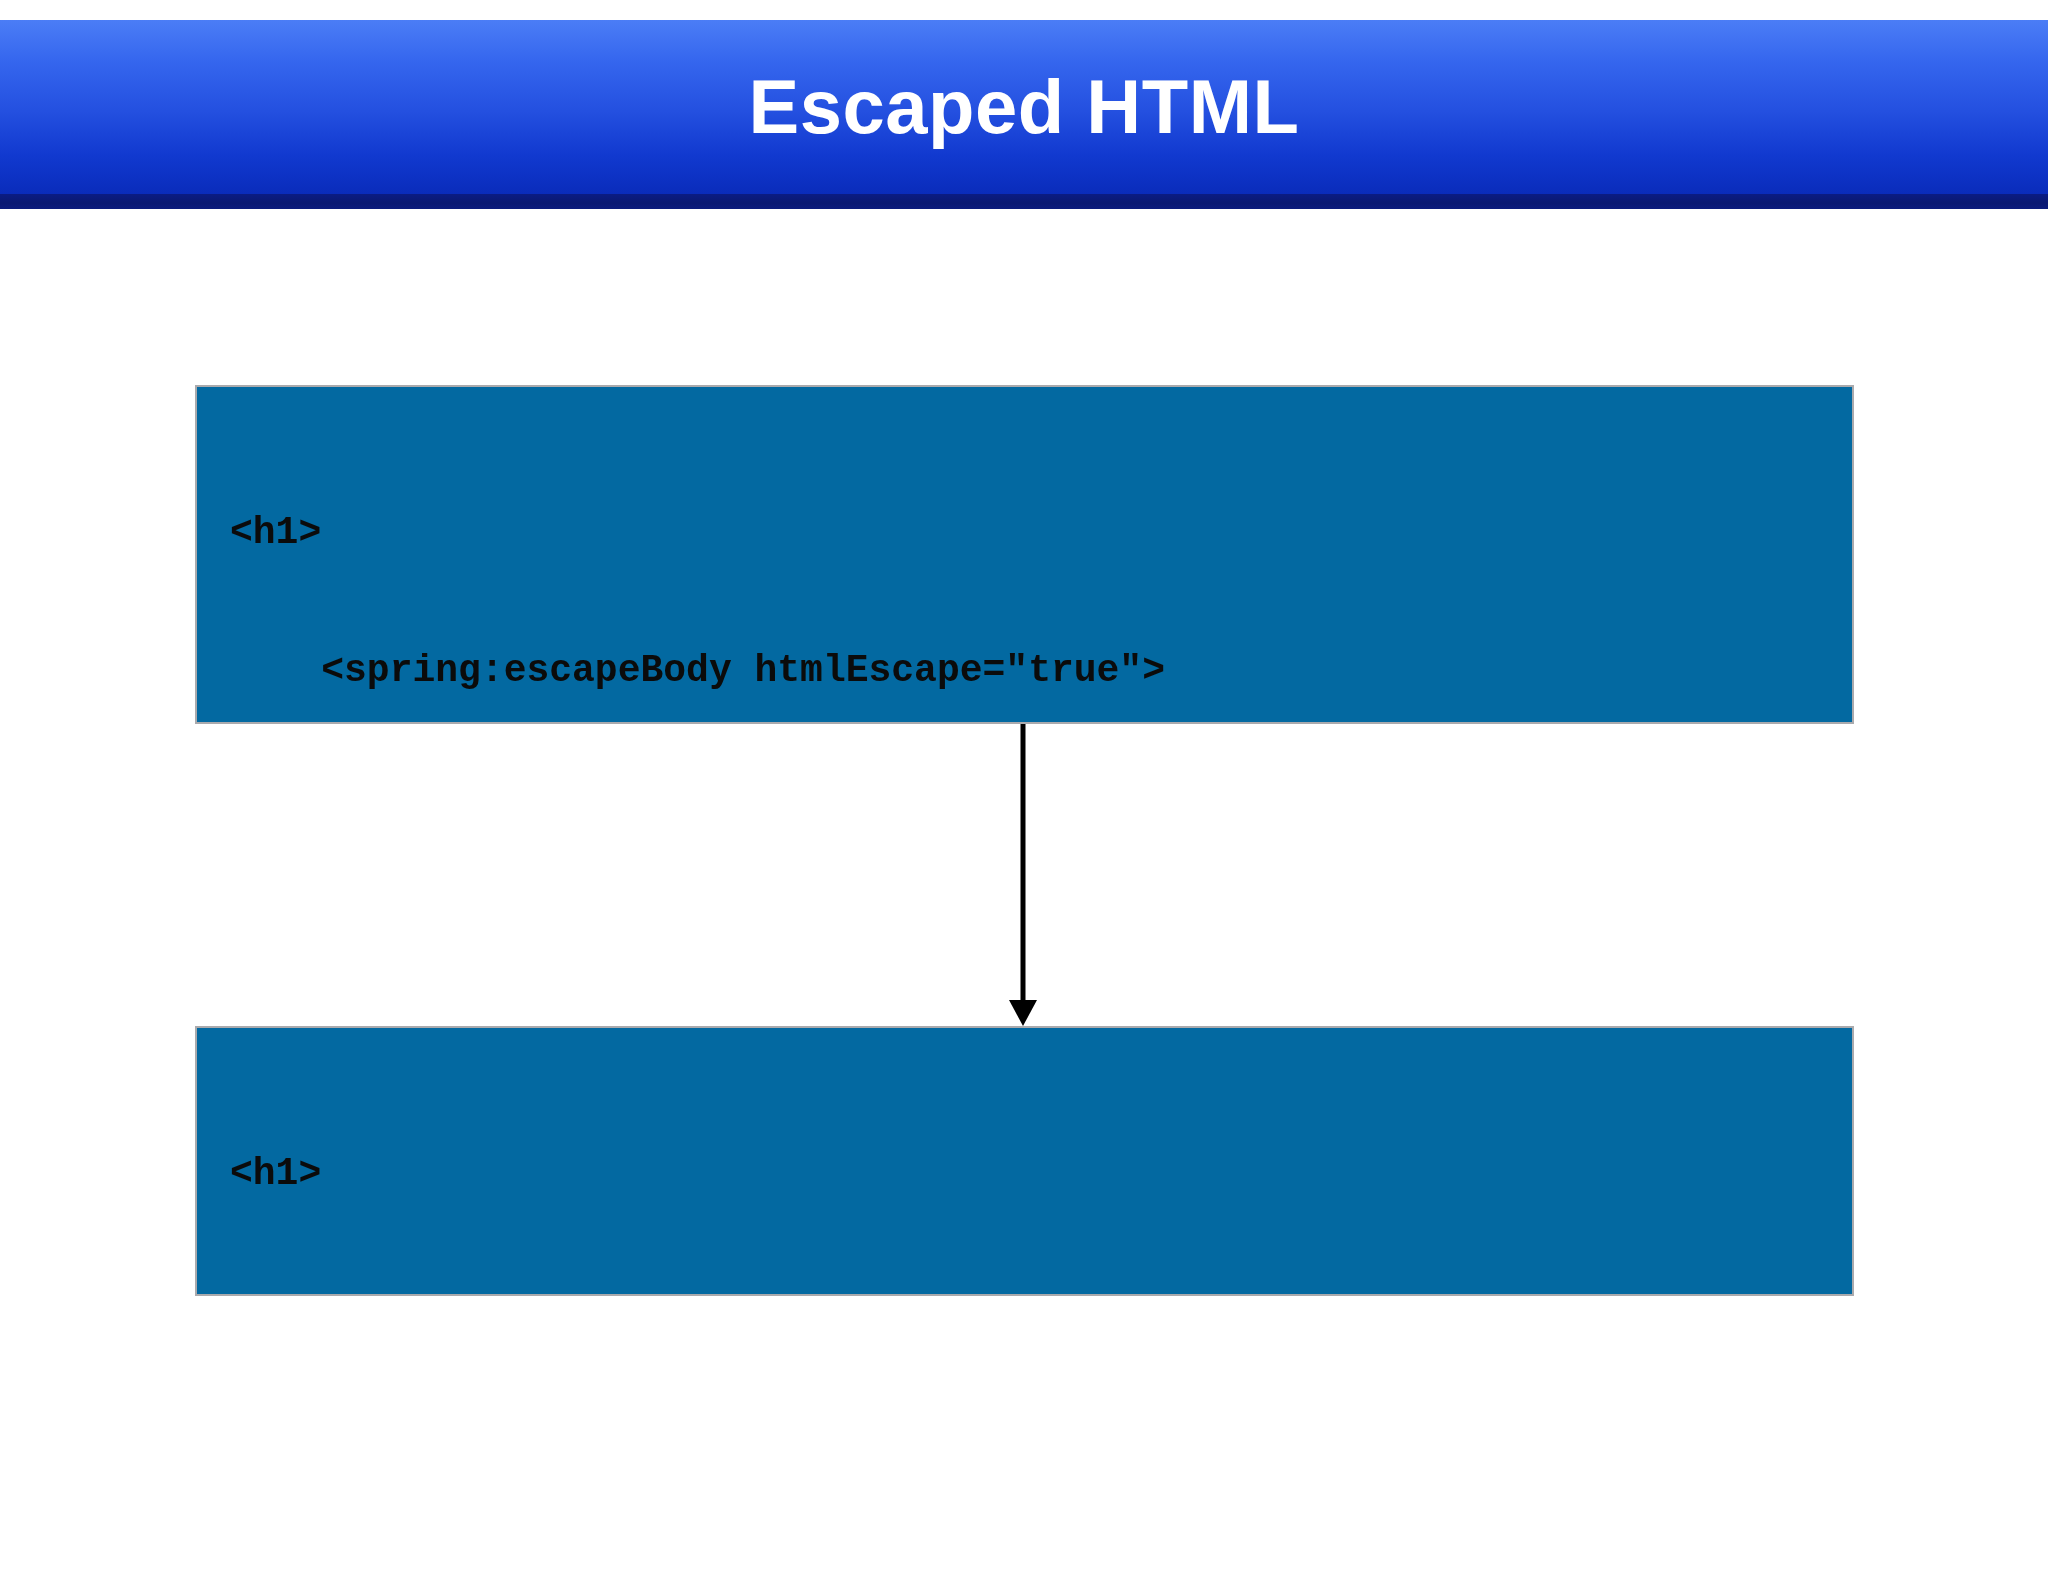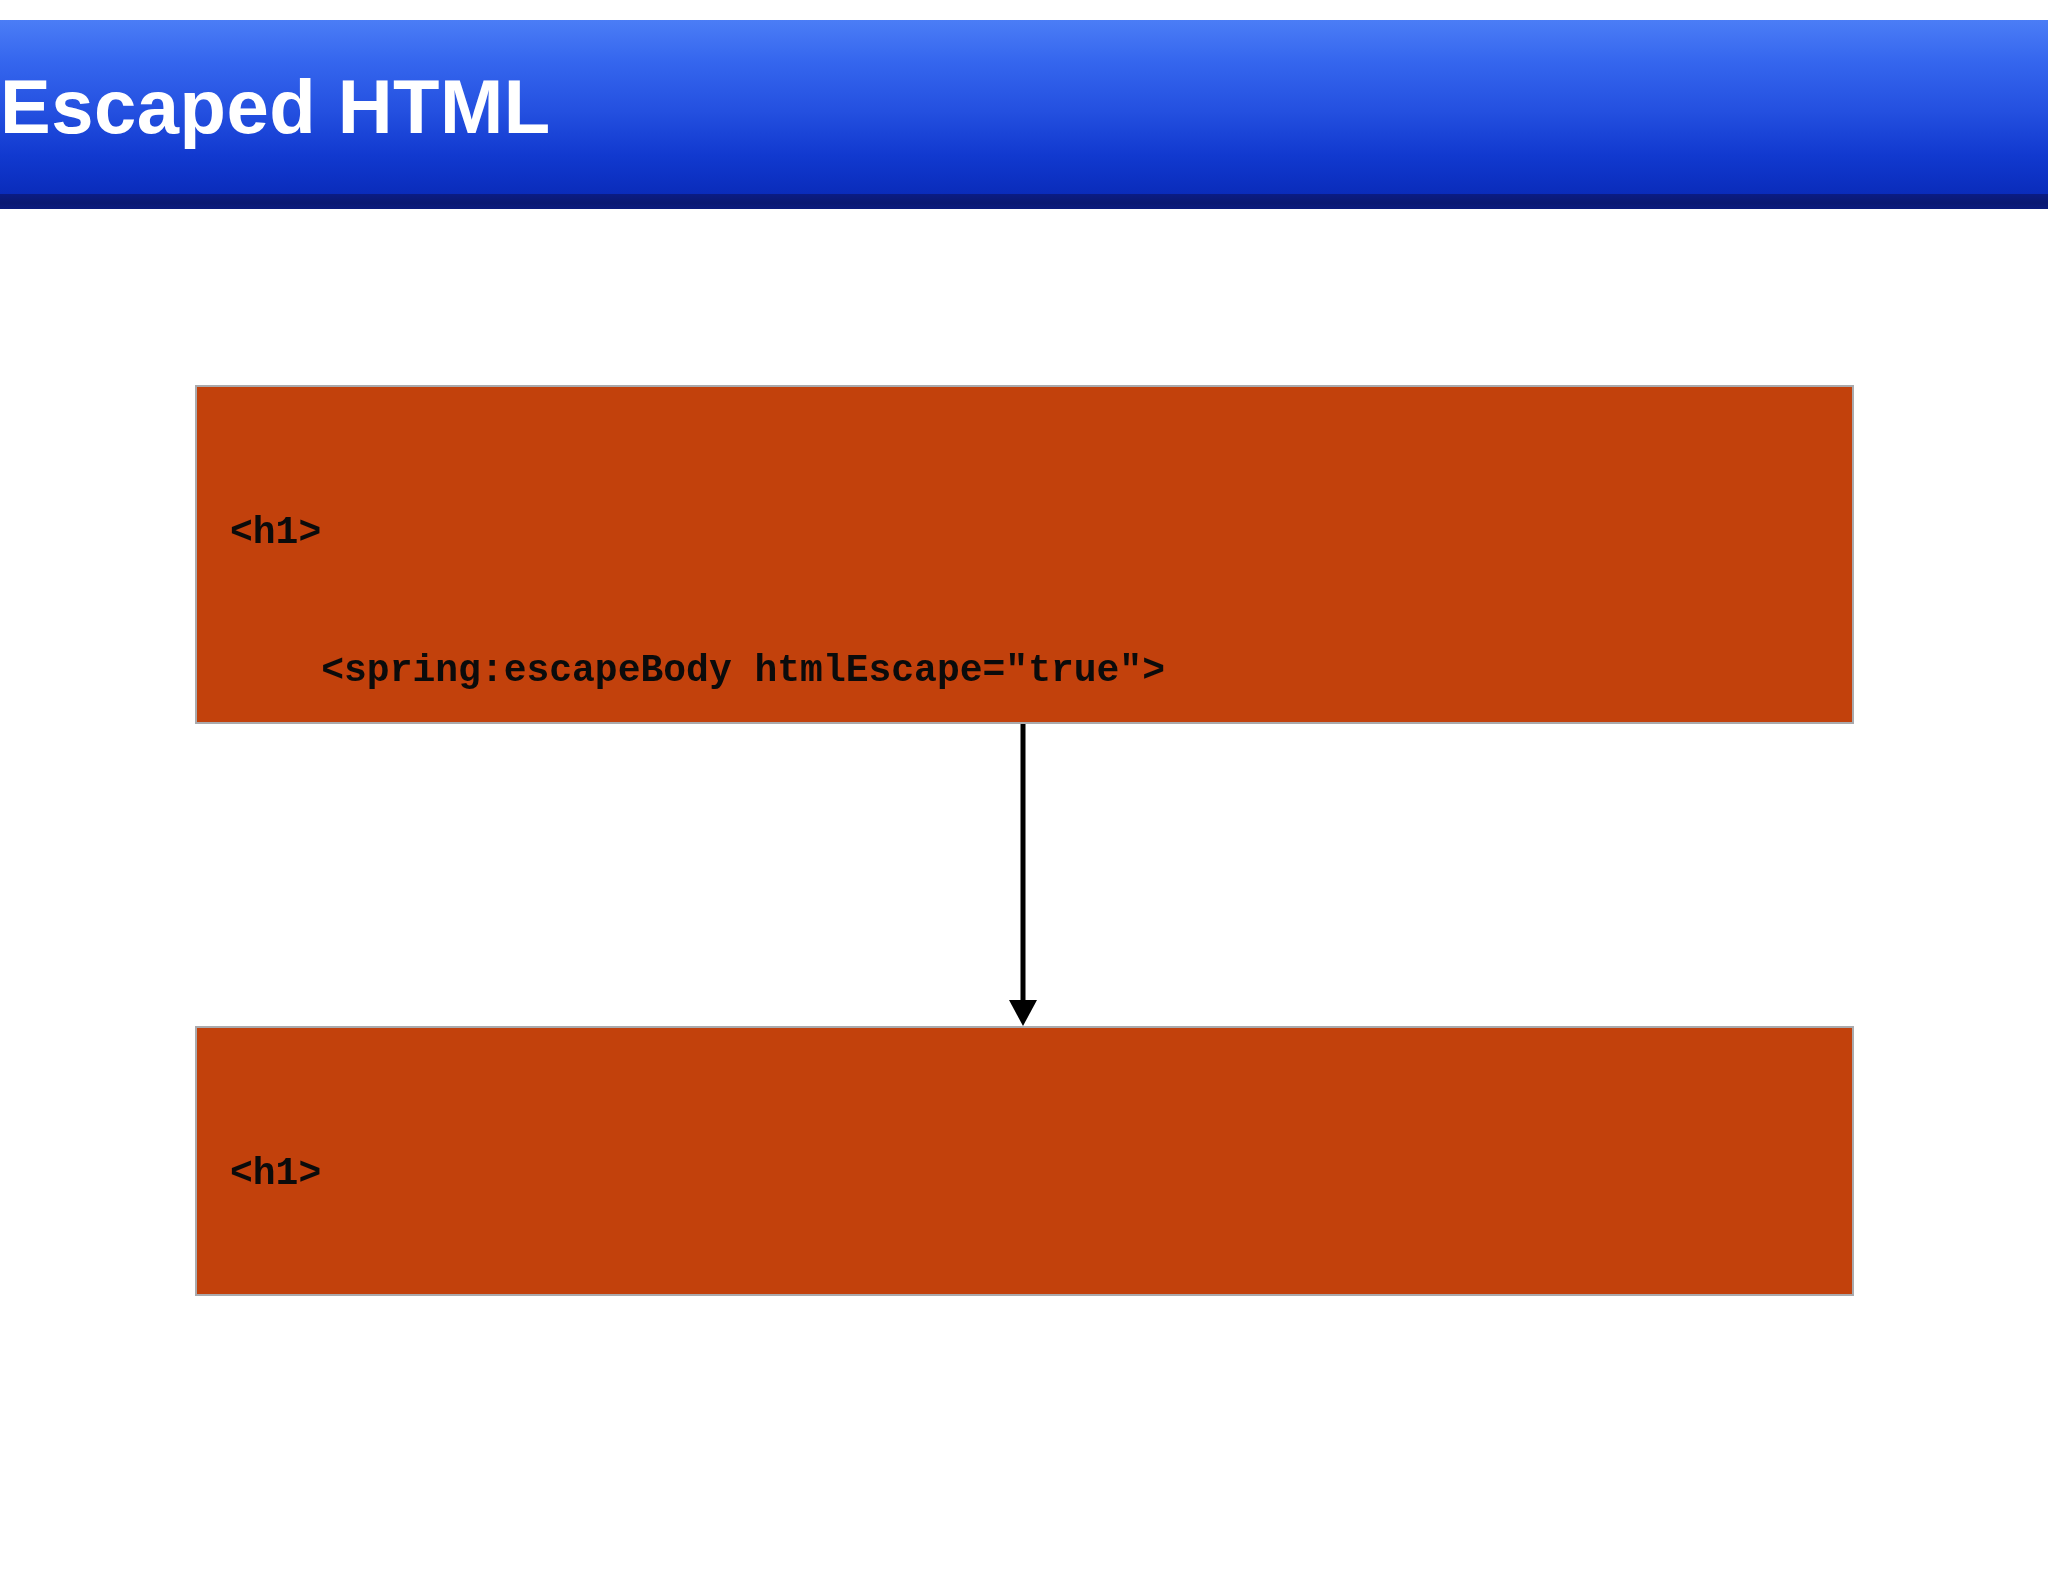--- a/index.html
+++ b/index.html
@@ -39,34 +39,34 @@
     height: 15px;
     background: linear-gradient(to bottom, #0b1c84 0%, #0a1972 60%, #0c1c7d 100%);
   }
   .title-text {
     position: absolute;
     left: 0;
     top: 20px;
     width: 2048px;
     height: 174px;
     line-height: 174px;
-    text-align: left;
+    text-align: center;
     color: #ffffff;
     font-family: "Liberation Sans", sans-serif;
     font-weight: bold;
     font-size: 76px;
     letter-spacing: 0.5px;
     white-space: nowrap;
   }
 
   
   .code-box {
     position: absolute;
     box-sizing: border-box;
-    background: #c2410c;
+    background: #0369a1;
     border: 2px solid #aaaaad;
     font-family: "Liberation Mono", "DejaVu Sans Mono", monospace;
     font-weight: bold;
     font-size: 38px;
     line-height: 46px;
     color: #0b0b0b;
     white-space: pre-wrap;
     word-break: break-word;
     overflow: hidden;
   }

